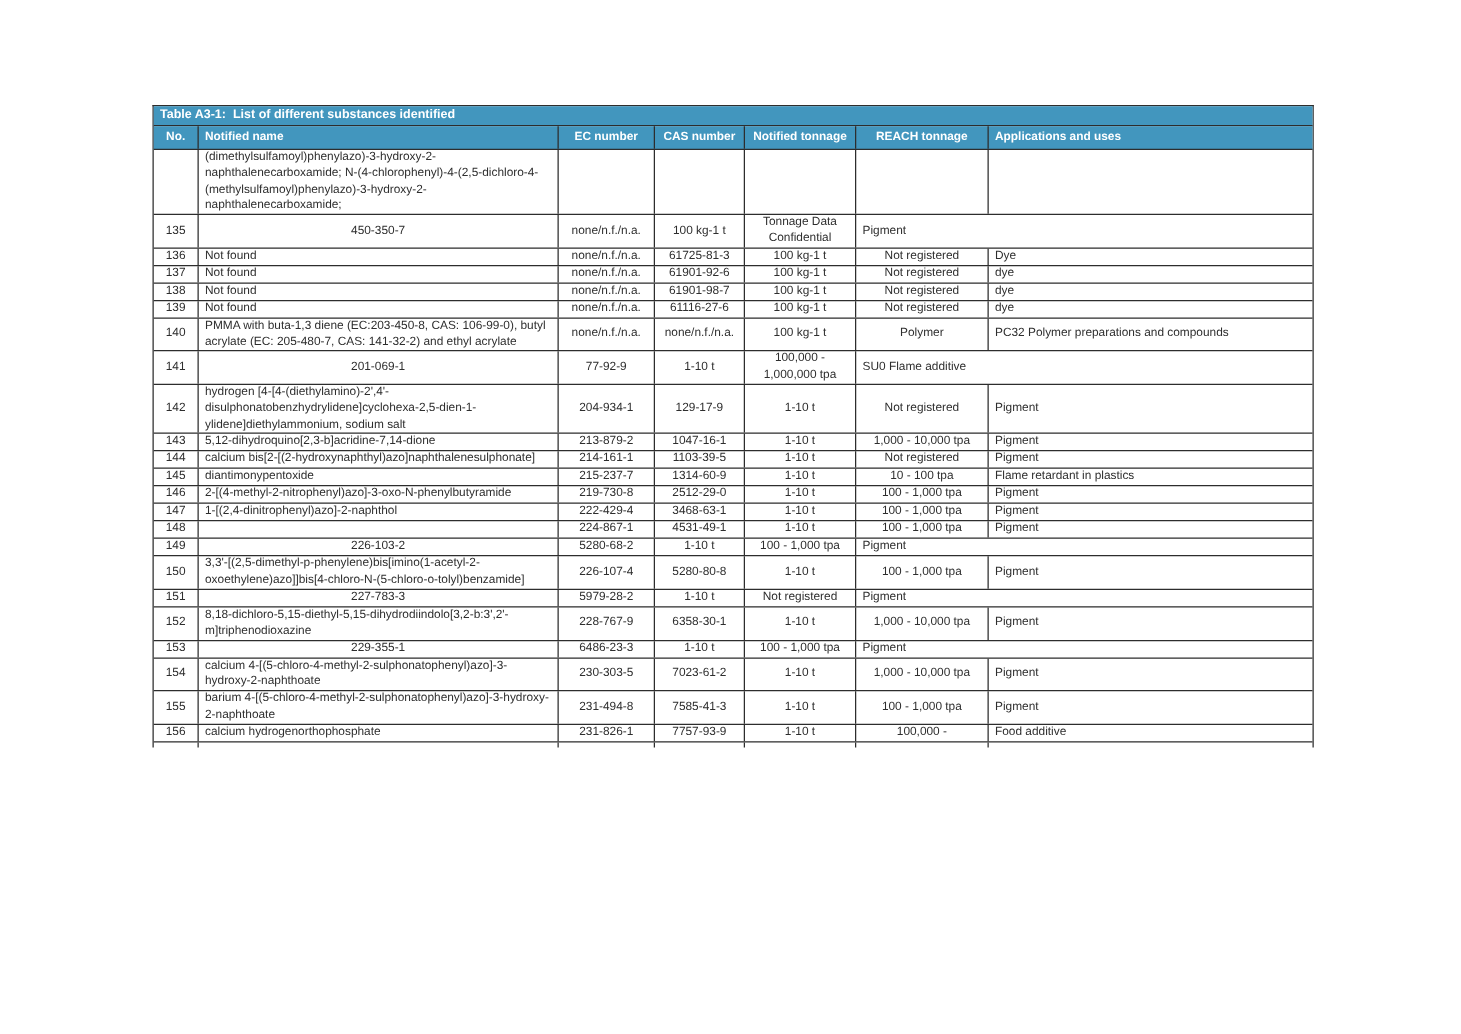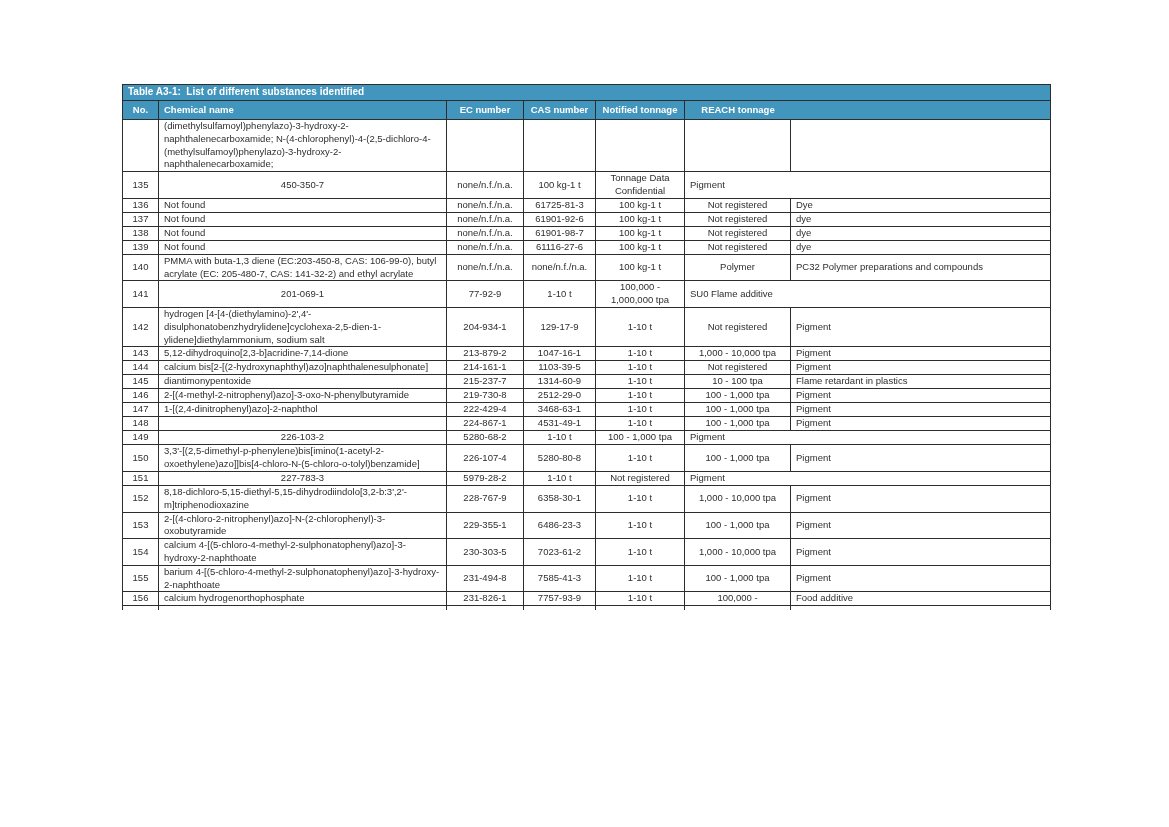--- a/index.html
+++ b/index.html
@@ -72,25 +72,26 @@
   .stub-row .scell:last-child{border-right:none;}
 </style>
 </head>
 <body>
 
 <div class="canvas">
   <div class="a3table">
     <div class="title-row">Table A3-1:  List of different substances identified</div>
     <div class="row header-row">
       <div class="cell center">No.</div>
-      <div class="cell left">Chemical name</div>
+      <div class="cell left">Notified name</div>
       <div class="cell center">EC number</div>
       <div class="cell center">CAS number</div>
       <div class="cell center">Notified tonnage</div>
       <div class="cell center">REACH tonnage</div>
+      <div class="cell left">Applications and uses</div>
     </div>
     <div id="tbody">
         <div class="row">
           <div class="cell center"></div>
           <div class="cell left">(dimethylsulfamoyl)phenylazo)-3-hydroxy-2-naphthalenecarboxamide; N-(4-chlorophenyl)-4-(2,5-dichloro-4-(methylsulfamoyl)phenylazo)-3-hydroxy-2-naphthalenecarboxamide;</div>
           <div class="cell center"></div>
           <div class="cell center"></div>
           <div class="cell center"></div>
           <div class="cell center"></div>
           <div class="cell left"></div>
@@ -250,21 +251,20 @@
           <div class="cell center">152</div>
           <div class="cell left">8,18-dichloro-5,15-diethyl-5,15-dihydrodiindolo[3,2-b:3',2'-m]triphenodioxazine</div>
           <div class="cell center">228-767-9</div>
           <div class="cell center">6358-30-1</div>
           <div class="cell center">1-10 t</div>
           <div class="cell center">1,000 - 10,000 tpa</div>
           <div class="cell left">Pigment</div>
         </div>
         <div class="row">
           <div class="cell center">153</div>
-          <div class="cell left">2-[(4-chloro-2-nitrophenyl)azo]-N-(2-chlorophenyl)-3-oxobutyramide</div>
           <div class="cell center">229-355-1</div>
           <div class="cell center">6486-23-3</div>
           <div class="cell center">1-10 t</div>
           <div class="cell center">100 - 1,000 tpa</div>
           <div class="cell left">Pigment</div>
         </div>
         <div class="row">
           <div class="cell center">154</div>
           <div class="cell left">calcium 4-[(5-chloro-4-methyl-2-sulphonatophenyl)azo]-3-hydroxy-2-naphthoate</div>
           <div class="cell center">230-303-5</div>

